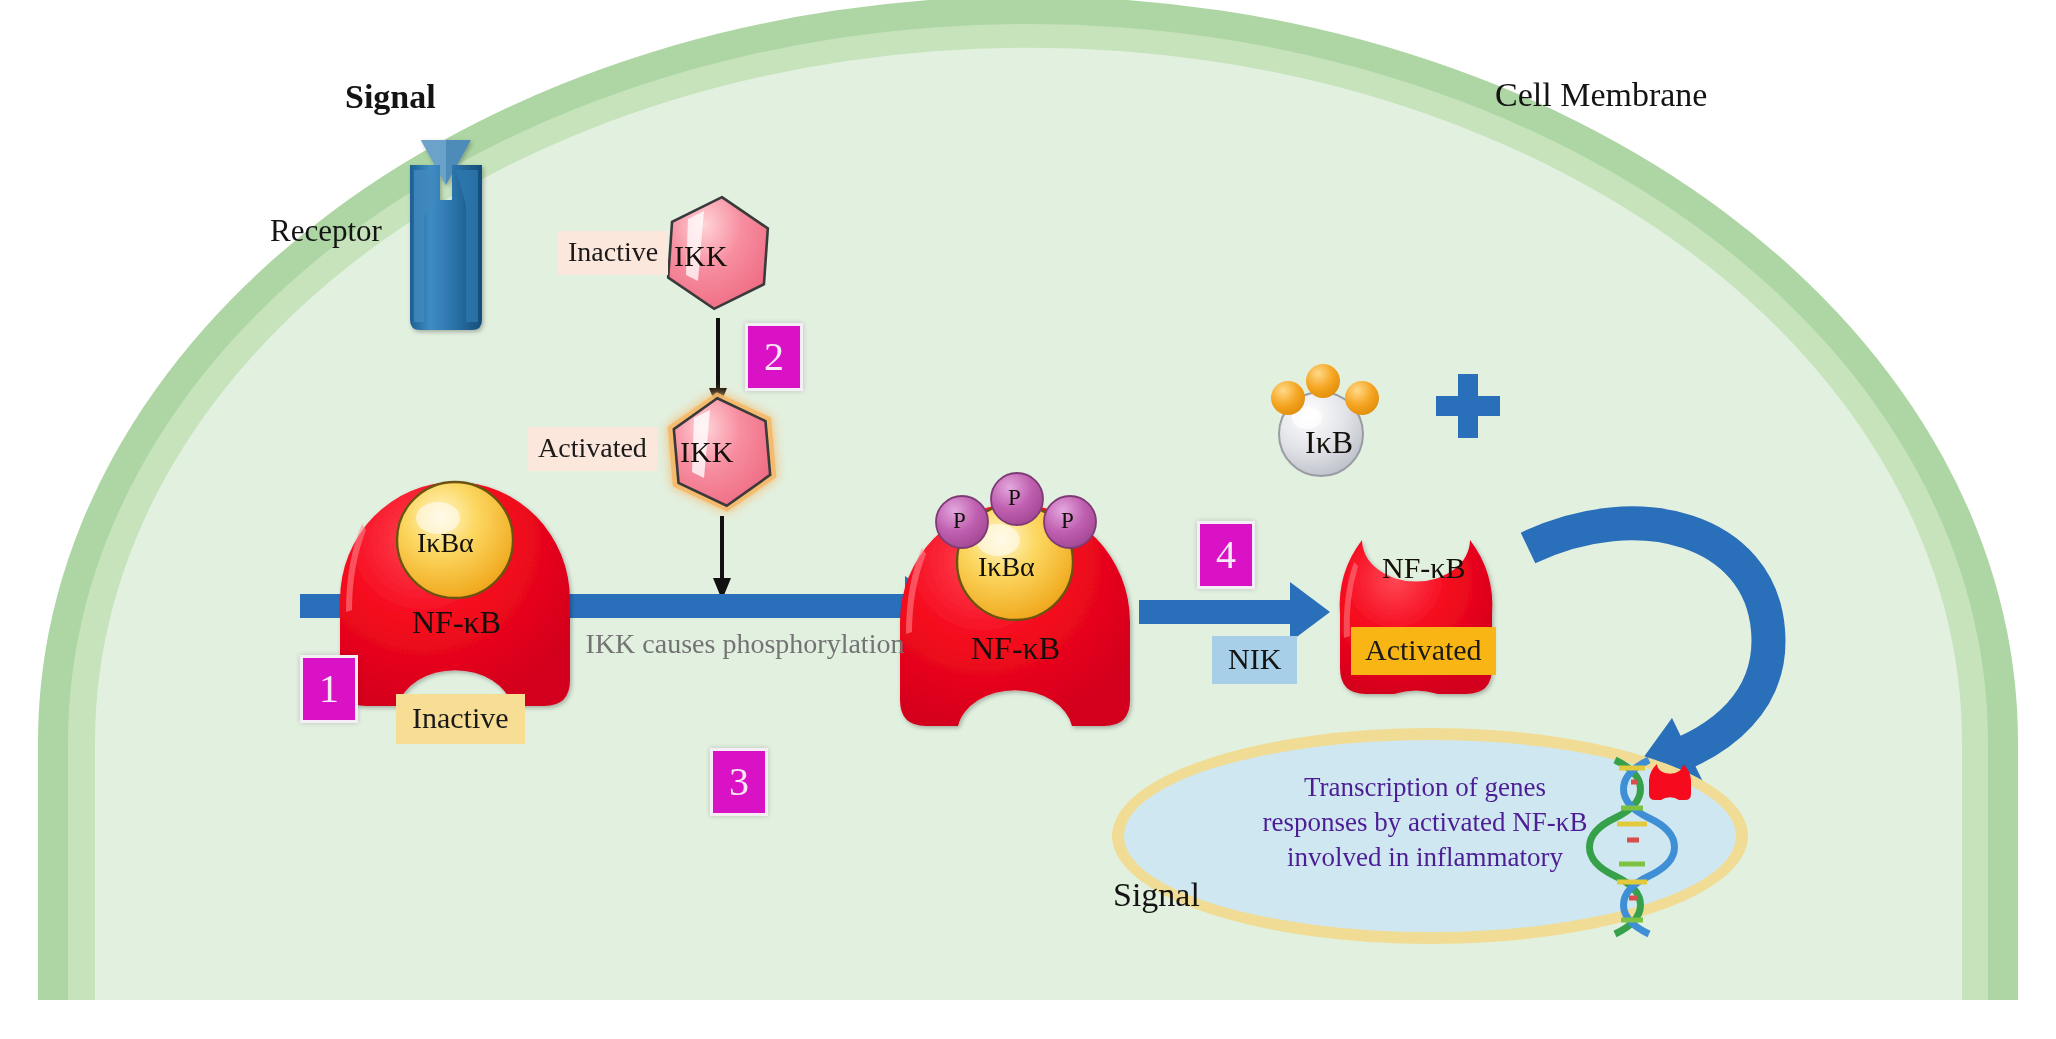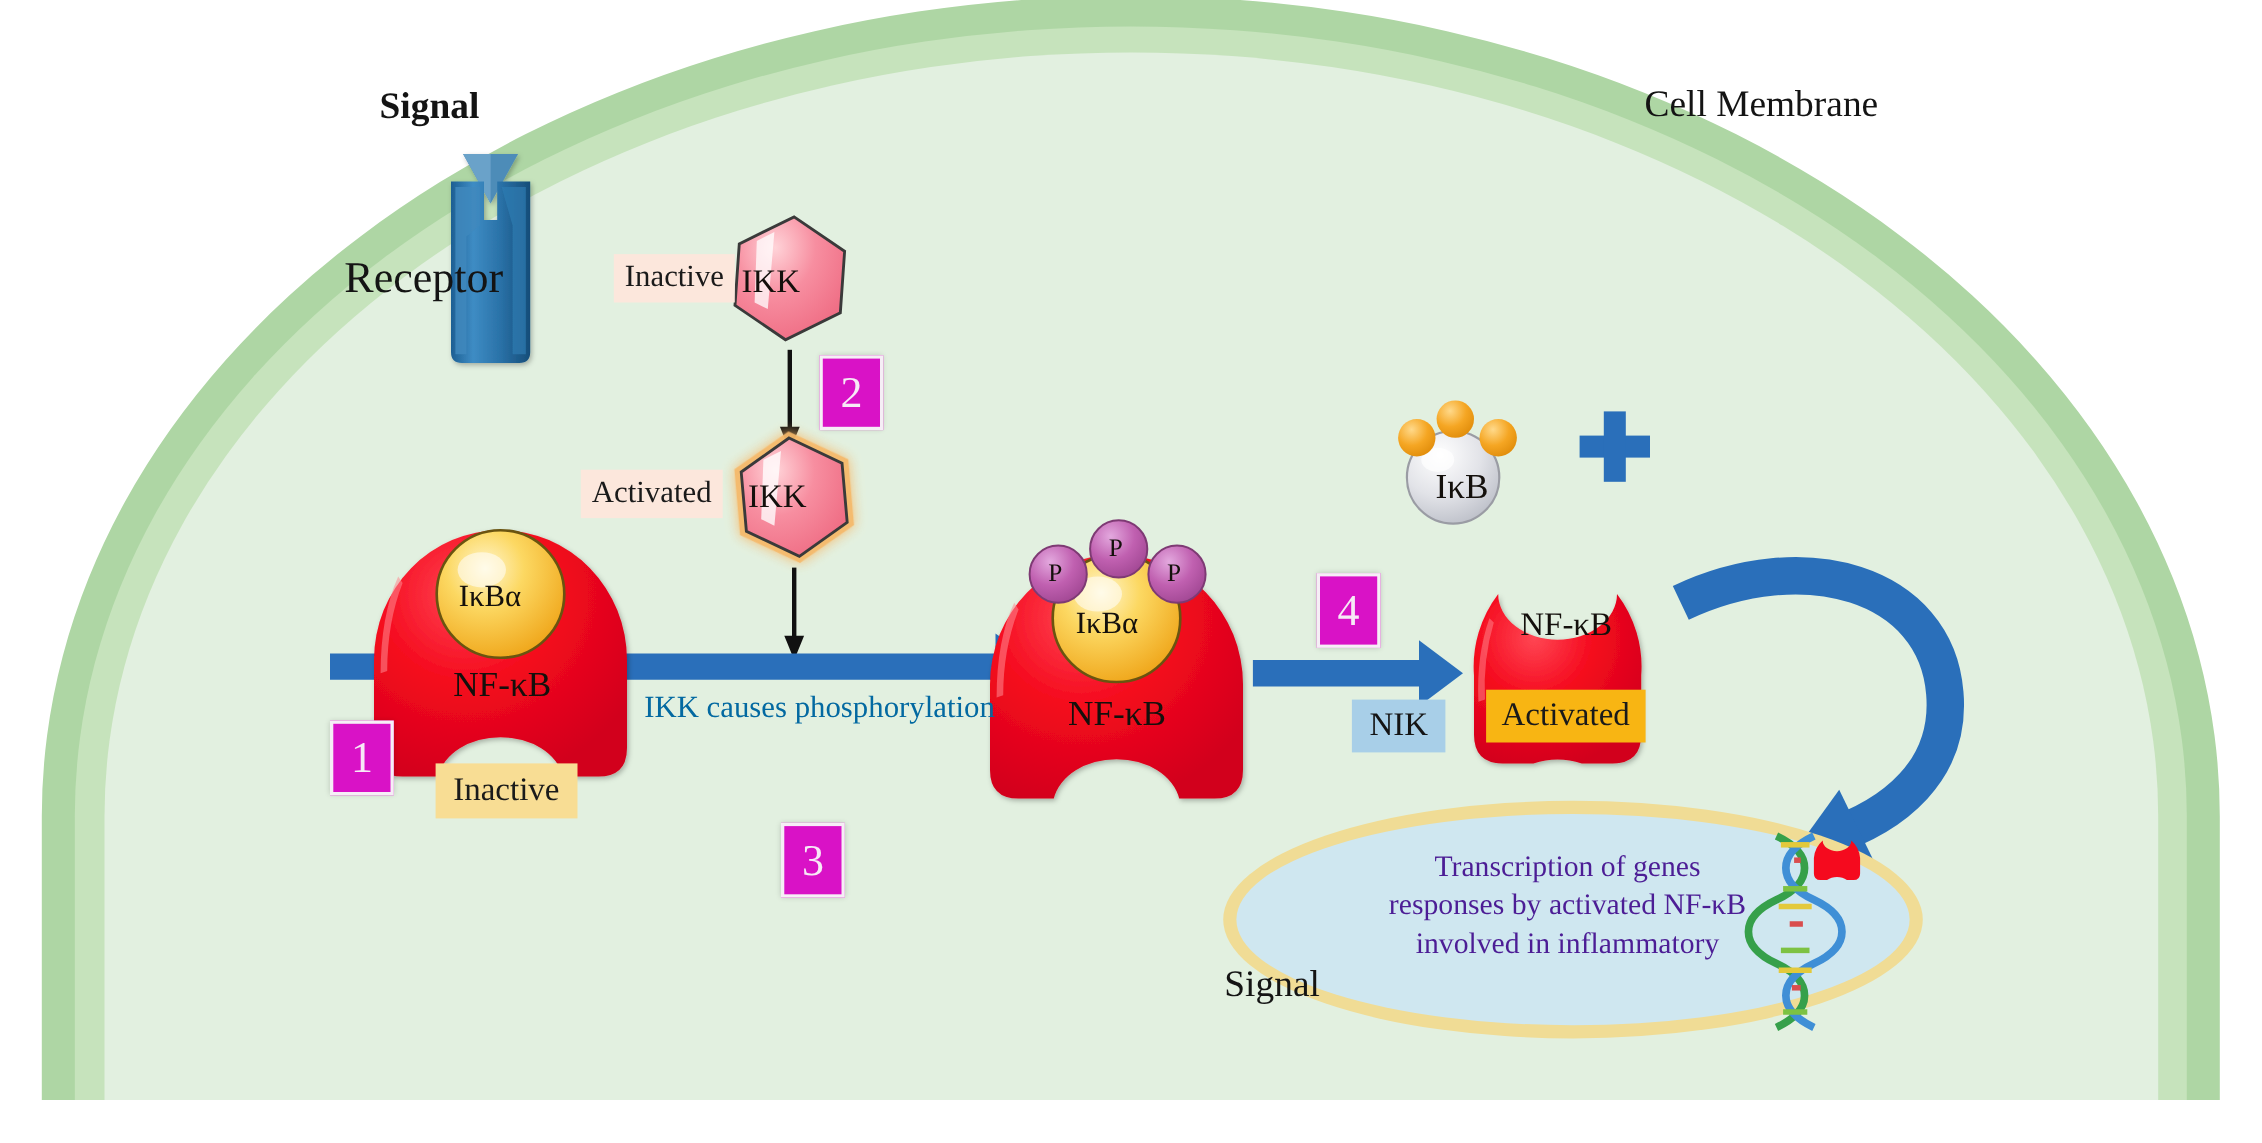--- a/index.html
+++ b/index.html
@@ -9,21 +9,21 @@
   }
   #stage{position:absolute;left:0;top:0;width:2056px;height:1039px;background:#ffffff;}
   #stage > svg{position:absolute;left:0;top:0;}
 
   .lbl{position:absolute;white-space:nowrap;color:#141414;}
   .serif{font-family:"Liberation Serif","DejaVu Serif",serif;}
 
   
   .lbl-cellmem{font-size:34px;left:1495px;top:76px;text-align:center;}
   .lbl-signal{font-size:34px;left:345px;top:78px;font-weight:bold;}
-  .lbl-receptor{font-size:40px;left:270px;top:228px;margin-left:43px;}
+  .lbl-receptor{font-size:31px;left:270px;top:213px;}
   .lbl-nucleus{font-size:34px;left:1113px;top:876px;}
 
   
   .tag-pink{
     position:absolute;background:#fce7dc;color:#1a1a1a;
     font-size:28px;line-height:1.0;padding:7px 10px 9px 10px;white-space:nowrap;
   }
   .tag-pink.inactive-ikk{left:558px;top:231px;}
   .tag-pink.activated-ikk{left:528px;top:427px;}
 
@@ -35,21 +35,21 @@
   .tag-yellow.nfkb-inactive{left:396px;top:694px;}
   .tag-orange{
     position:absolute;background:#f8b513;color:#1a1a1a;
     font-size:30px;line-height:1.0;padding:8px 14px 10px 14px;white-space:nowrap;
   }
   .tag-orange.nfkb-activated{left:1351px;top:627px;}
 
   
   .tag-blue{
     position:absolute;background:#a8cfe8;color:#141414;
-    font-size:30px;line-height:1.0;padding:8px 16px 10px 16px;white-space:nowrap;margin-left:17px;
+    font-size:30px;line-height:1.0;padding:8px 16px 10px 16px;white-space:nowrap;
   }
   .tag-blue.nik{left:1212px;top:636px;}
 
   
   .badge{
     position:absolute;width:52px;height:62px;background:#d912c6;
     border:3px solid #f6eef6;box-shadow:0 0 5px rgba(0,0,0,.18);
     color:#f7e9f6;font-size:40px;line-height:62px;text-align:center;
   }
   .badge.b1{left:300px;top:655px;}
@@ -69,21 +69,21 @@
   .t-nfkb3{font-size:30px;left:1382px;top:551px;}
 
   
   .nuc-text{
     position:absolute;left:1230px;top:770px;width:390px;
     text-align:center;font-size:27px;line-height:1.30;color:#4c1d95;
   }
   
   .mid-text{
     position:absolute;left:535px;top:626px;width:420px;
-    text-align:center;font-size:28px;line-height:1.32;color:#0369a1;
+    text-align:center;font-size:28px;line-height:1.32;color:#737373;
   }
 </style>
 </head>
 <body>
 
 <div id="stage">
 
   <svg width="2056" height="1039" viewBox="0 0 2056 1039">
     <defs>
       <radialGradient id="gGold" cx="38%" cy="30%" r="72%">

